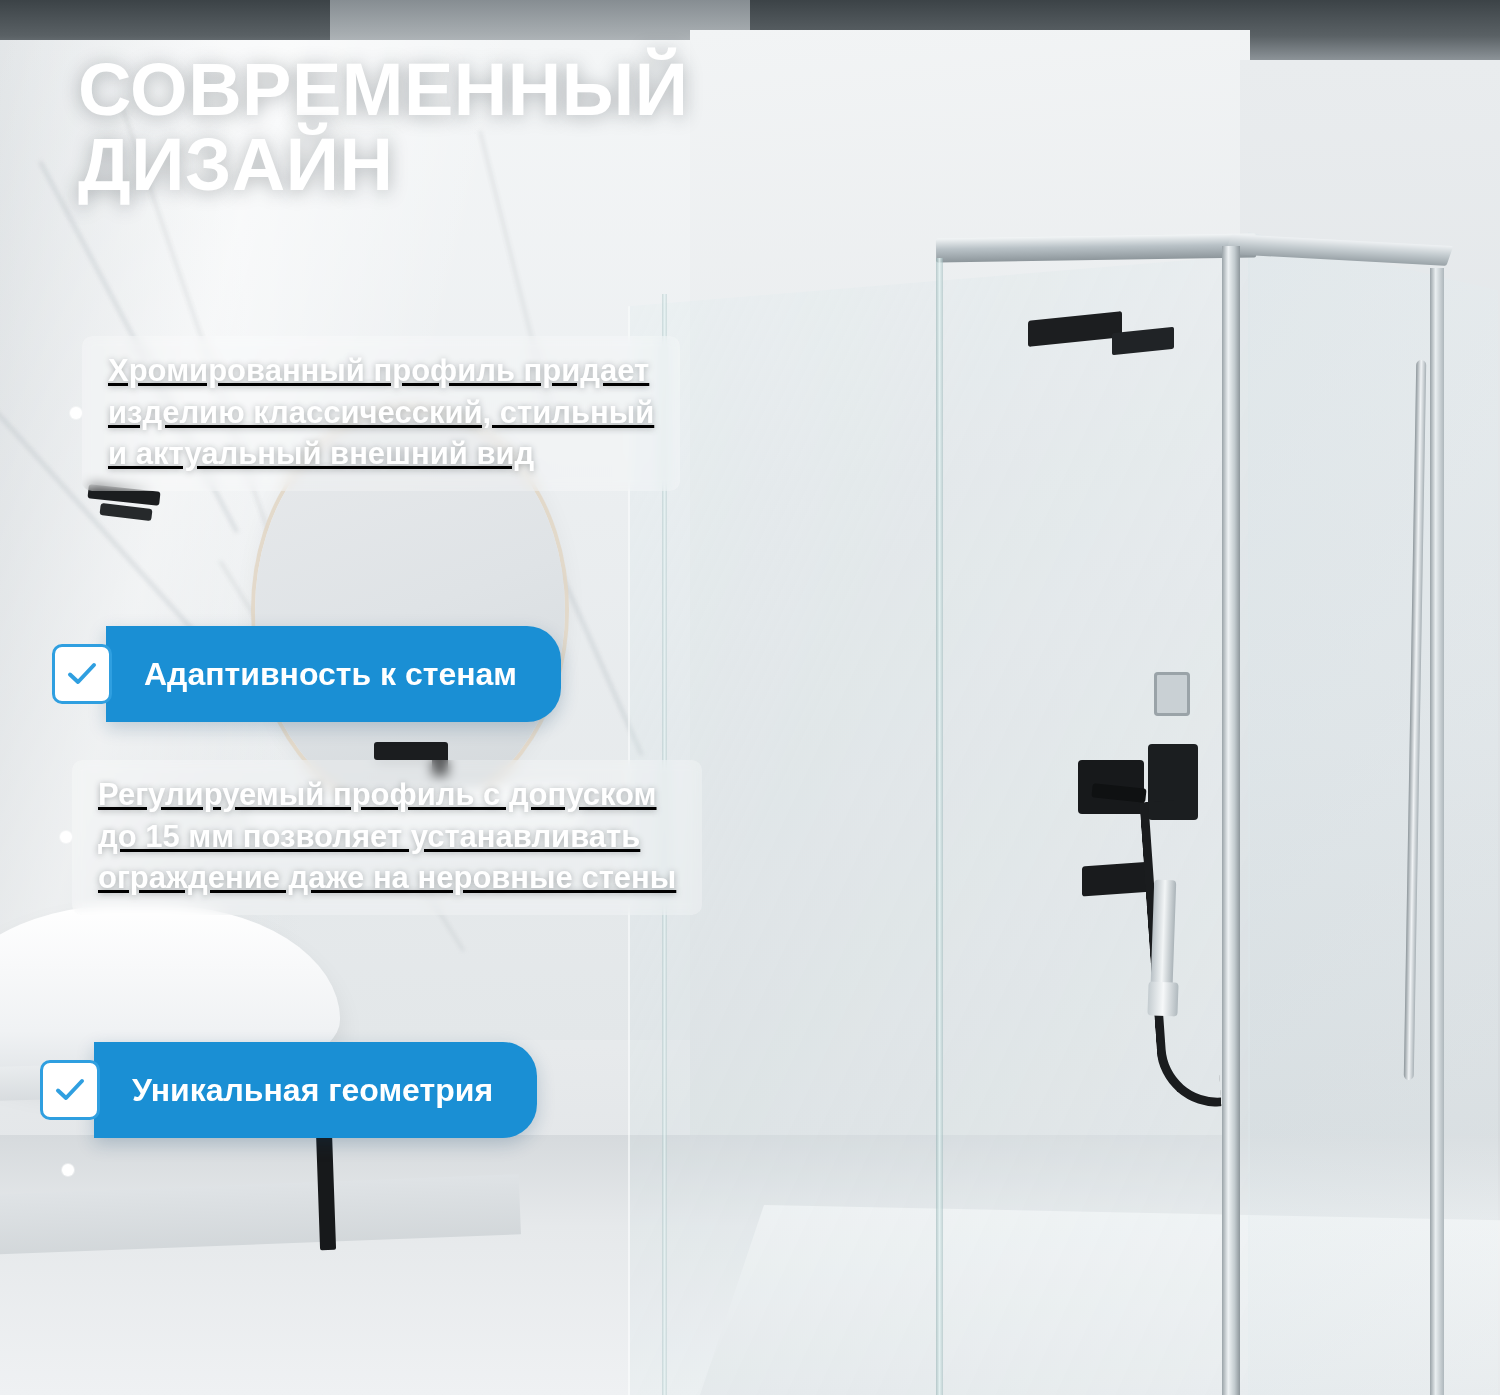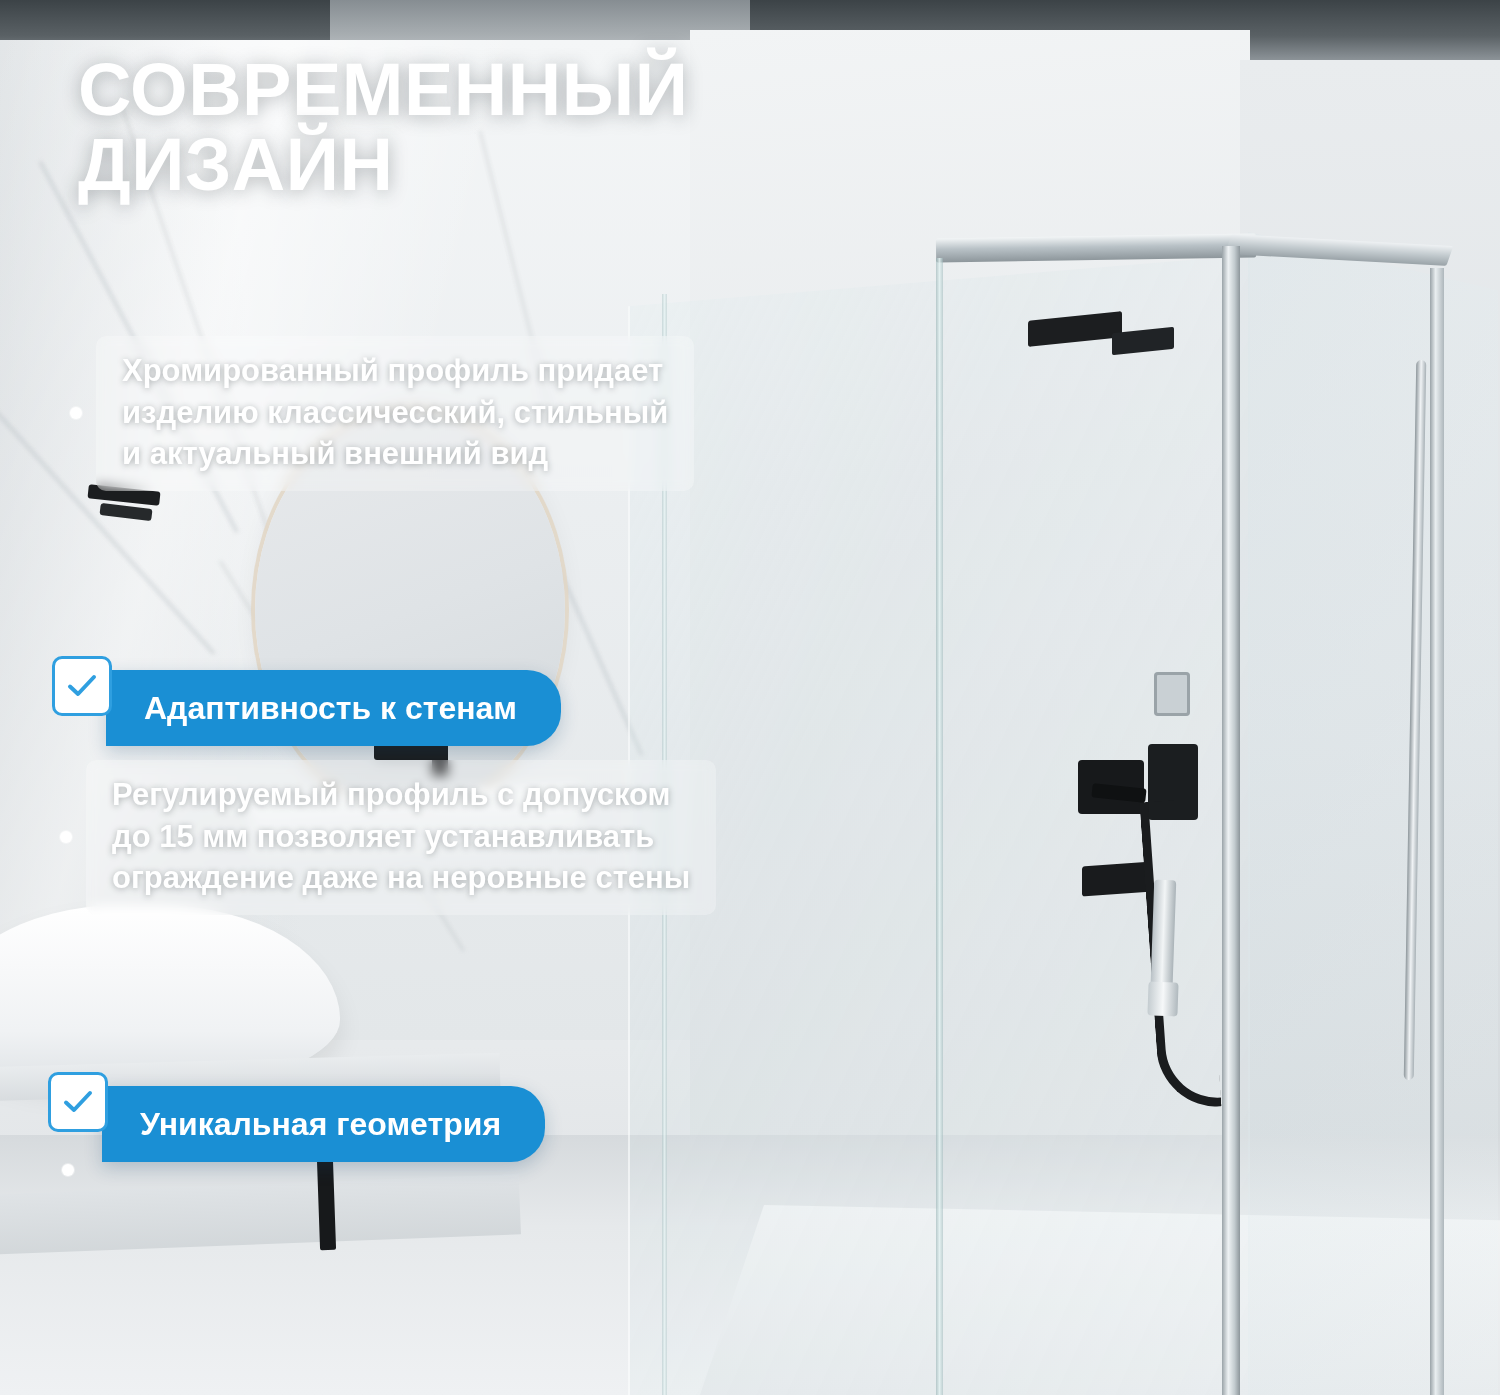--- a/index.html
+++ b/index.html
@@ -308,21 +308,22 @@
     font-weight: 700;
     letter-spacing: .5px;
     text-shadow: 0 2px 18px rgba(40,48,54,.35);
     white-space: pre-line;
   }
 
   .bullet-block {
     position: absolute;
     display: flex;
     align-items: center;
-    gap: 14px;
+    gap: 0;
+    text-decoration: underline;
   }
   .bullet-dot {
     width: 12px;
     height: 12px;
     border-radius: 50%;
     background: #ffffff;
     flex: 0 0 auto;
     box-shadow: 0 0 0 1px rgba(255,255,255,.4);
   }
   .frosted {
@@ -355,39 +356,38 @@
     align-items: center;
     justify-content: center;
     flex: 0 0 auto;
     position: relative;
     z-index: 2;
   }
   .chip-check svg { display: block; }
   .chip-pill {
     background: #1a8fd4;
     border-radius: 0 34px 34px 0;
-    height: 76px;
+    height: 96px;
     display: flex;
     align-items: center;
     padding: 0 44px 0 38px;
     margin-left: -6px;
     color: #ffffff;
     font-size: 32px;
     font-weight: 700;
     box-shadow: 0 6px 18px rgba(16,70,110,.22);
     white-space: nowrap;
-    margin-top: 44px;
   }
 
   .b1 { left: 70px; top: 336px; width: 930px; }
   .b2 { left: 60px; top: 760px; width: 970px; }
   .b3 { left: 62px; top: 1164px; width: 1035px; }
 
   .chip1 { left: 52px; top: 626px; }
-  .chip2 { left: 48px; top: 1042px; }
+  .chip2 { left: 40px; top: 1042px; }
 </style>
 </head>
 <body>
 
 <div class="poster">
 
   <div class="bg">
     <div class="bg-ceiling"></div>
     <div class="bg-ceiling-slab"></div>
     <div class="wall-marble">

